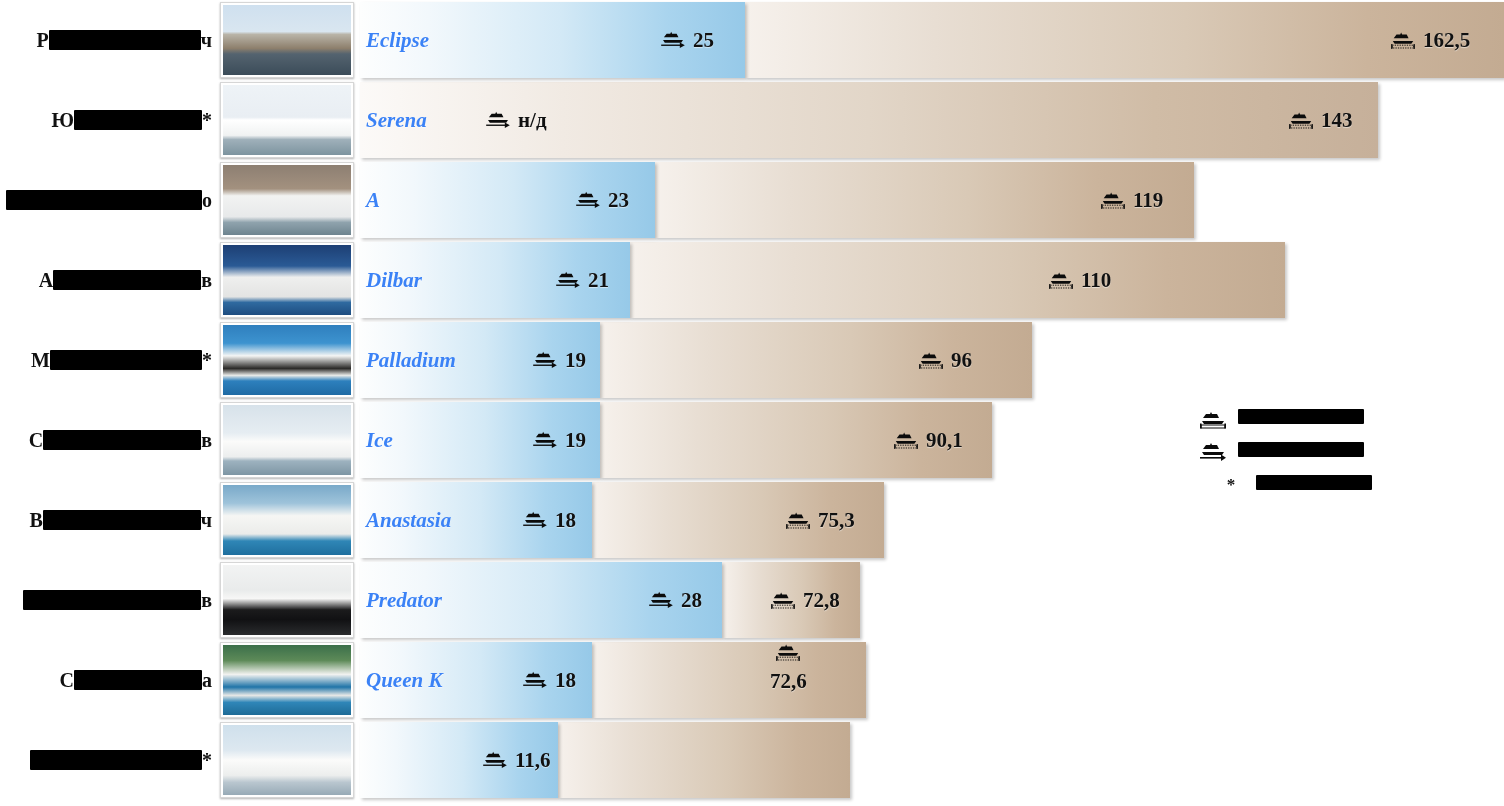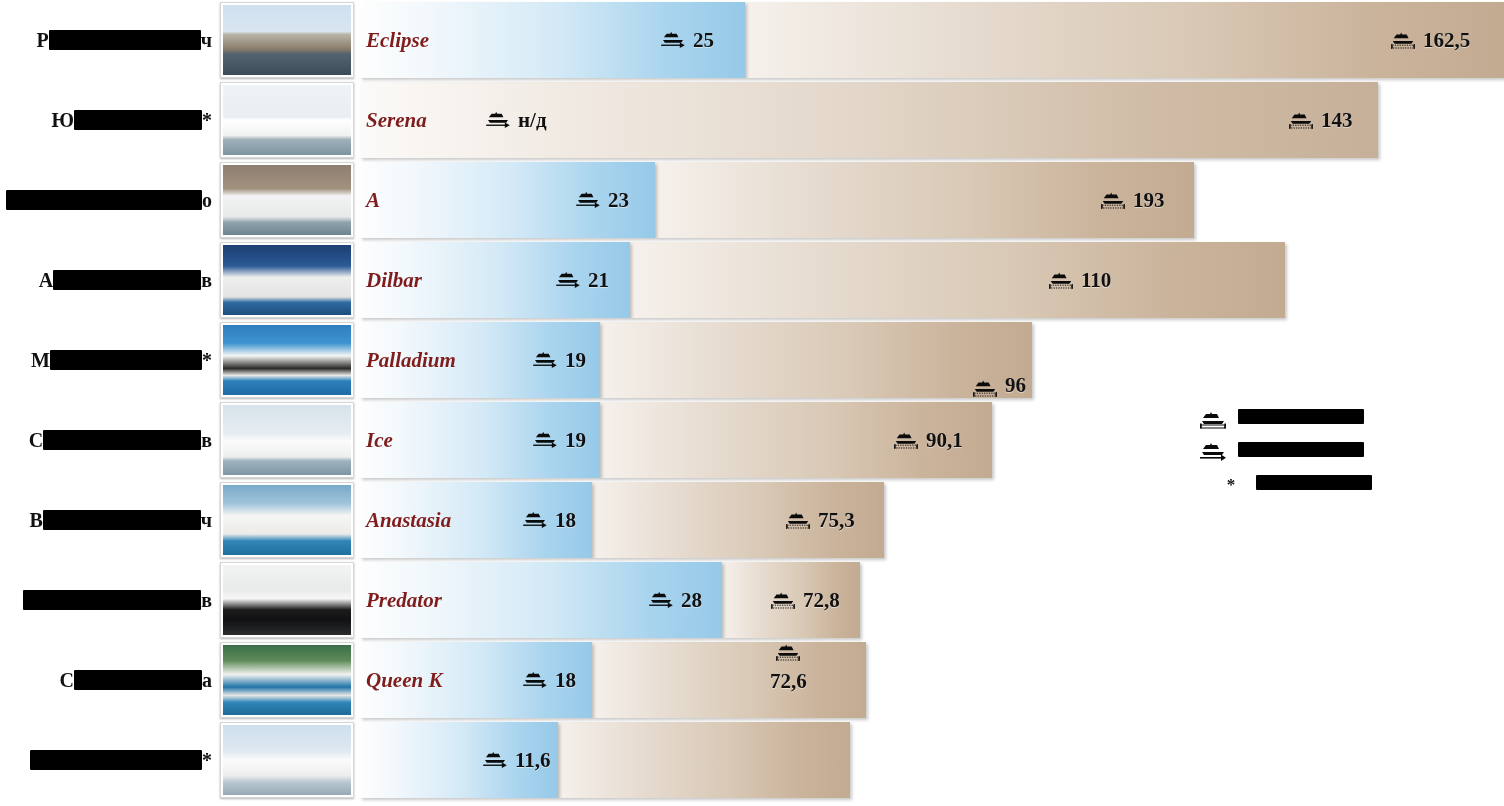--- a/index.html
+++ b/index.html
@@ -45,21 +45,21 @@
   .bar-len{
     z-index:1;
     background:linear-gradient(to right,#f6f1ec 0%,#e8ded3 25%,#d9c9b6 58%,#cbb49c 82%,#c3ab92 100%);
   }
   .bar-len.full{
     background:linear-gradient(to right,#fcfaf8 0%,#f1eae3 20%,#e2d6c8 50%,#d0bca6 78%,#c6b09a 100%);
   }
 
   .yname{
     position:absolute;left:6px;top:0;height:76px;display:flex;align-items:center;
-    font-size:21px;font-style:italic;font-weight:bold;color:#7f1d1d;
+    font-size:21px;font-style:italic;font-weight:bold;color:#3b82f6;
     z-index:5;white-space:nowrap;
     text-shadow:0 1px 0 rgba(255,255,255,.5);
   }
   .vlabel{
     position:absolute;top:0;height:76px;display:flex;align-items:center;gap:7px;
     z-index:6;white-space:nowrap;
   }
   .vlabel .num{
     font-size:21px;font-weight:bold;color:#111;
     text-shadow:0 1px 1px rgba(255,255,255,.55);
@@ -170,21 +170,21 @@
             <span class="num">23</span>
           </div>
           <div class="vlabel" style="left: 740px;">
             <svg class="ico" width="26" height="20" viewBox="0 0 28 20">
               <path d="M4 8 L20 8 L18 4 L13 4 L12 2 L11 4 L7 4 Z" fill="#0b0b0b"></path>
               <path d="M3 11 L25 11 L23 14 L5 14 Z" fill="#0b0b0b"></path>
               <rect x="2.5" y="15.6" width="23" height="3" fill="none" stroke="#0b0b0b" stroke-width="1" stroke-dasharray="1.4 1.2"></rect>
               <rect x="1.2" y="14.4" width="1.5" height="5.2" fill="#0b0b0b"></rect>
               <rect x="25.3" y="14.4" width="1.5" height="5.2" fill="#0b0b0b"></rect>
             </svg>
-            <span class="num">193</span>
+            <span class="num">119</span>
           </div>
         </div>
       </div>
       <div class="row" style="top: 240px;">
         <div class="owner">
           <span class="edge">А</span>
           <span class="redact" style="width:148px;height:20px"></span>
           <span class="edge">в</span>
         </div>
         <div class="thumb">
@@ -230,21 +230,21 @@
           <div class="yname">Palladium</div>
           <div class="vlabel" style="left: 172px;">
             <svg class="ico" width="26" height="20" viewBox="0 0 28 22">
               <path d="M4 8 L20 8 L18 4 L13 4 L12 2 L11 4 L7 4 Z" fill="#0b0b0b"></path>
               <path d="M3 11 L25 11 L23 14 L5 14 Z" fill="#0b0b0b"></path>
               <rect x="1" y="16" width="22" height="1.5" fill="#0b0b0b"></rect>
               <path d="M21.5 13.8 L27 16.7 L21.5 19.8 Z" fill="#0b0b0b"></path>
             </svg>
             <span class="num">19</span>
           </div>
-          <div class="vlabel" style="left: 612px; align-items: flex-end;">
+          <div class="vlabel" style="left: 558px;">
             <svg class="ico" width="26" height="20" viewBox="0 0 28 20">
               <path d="M4 8 L20 8 L18 4 L13 4 L12 2 L11 4 L7 4 Z" fill="#0b0b0b"></path>
               <path d="M3 11 L25 11 L23 14 L5 14 Z" fill="#0b0b0b"></path>
               <rect x="2.5" y="15.6" width="23" height="3" fill="none" stroke="#0b0b0b" stroke-width="1" stroke-dasharray="1.4 1.2"></rect>
               <rect x="1.2" y="14.4" width="1.5" height="5.2" fill="#0b0b0b"></rect>
               <rect x="25.3" y="14.4" width="1.5" height="5.2" fill="#0b0b0b"></rect>
             </svg>
             <span class="num">96</span>
           </div>
         </div>

